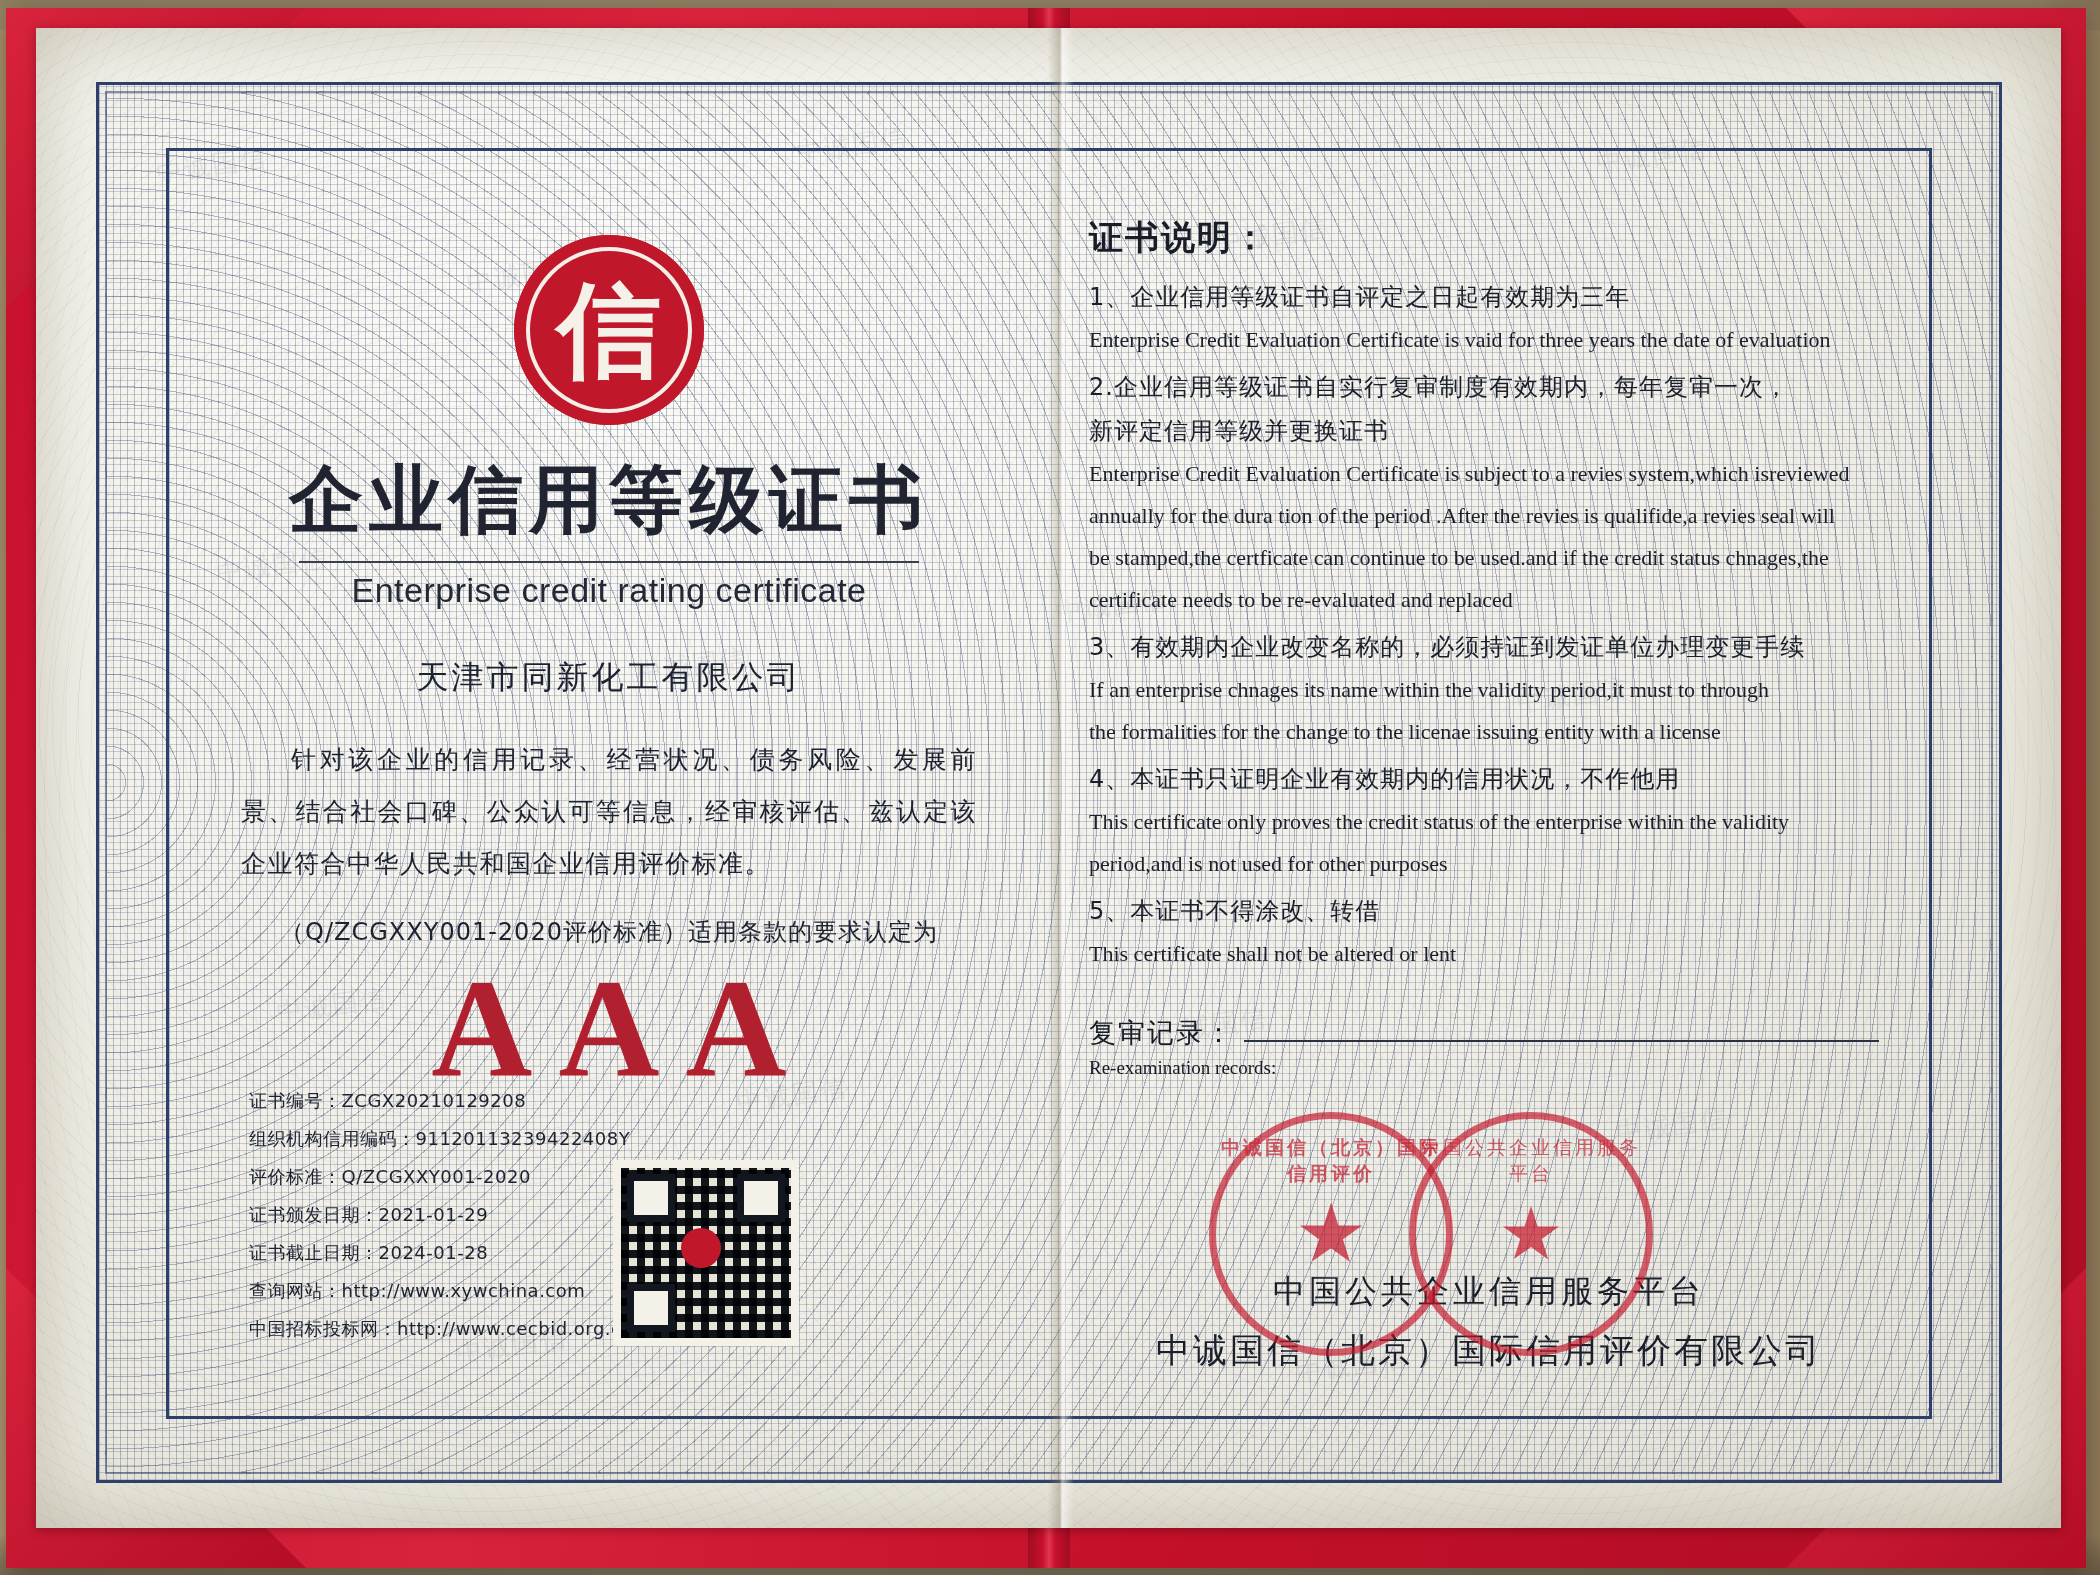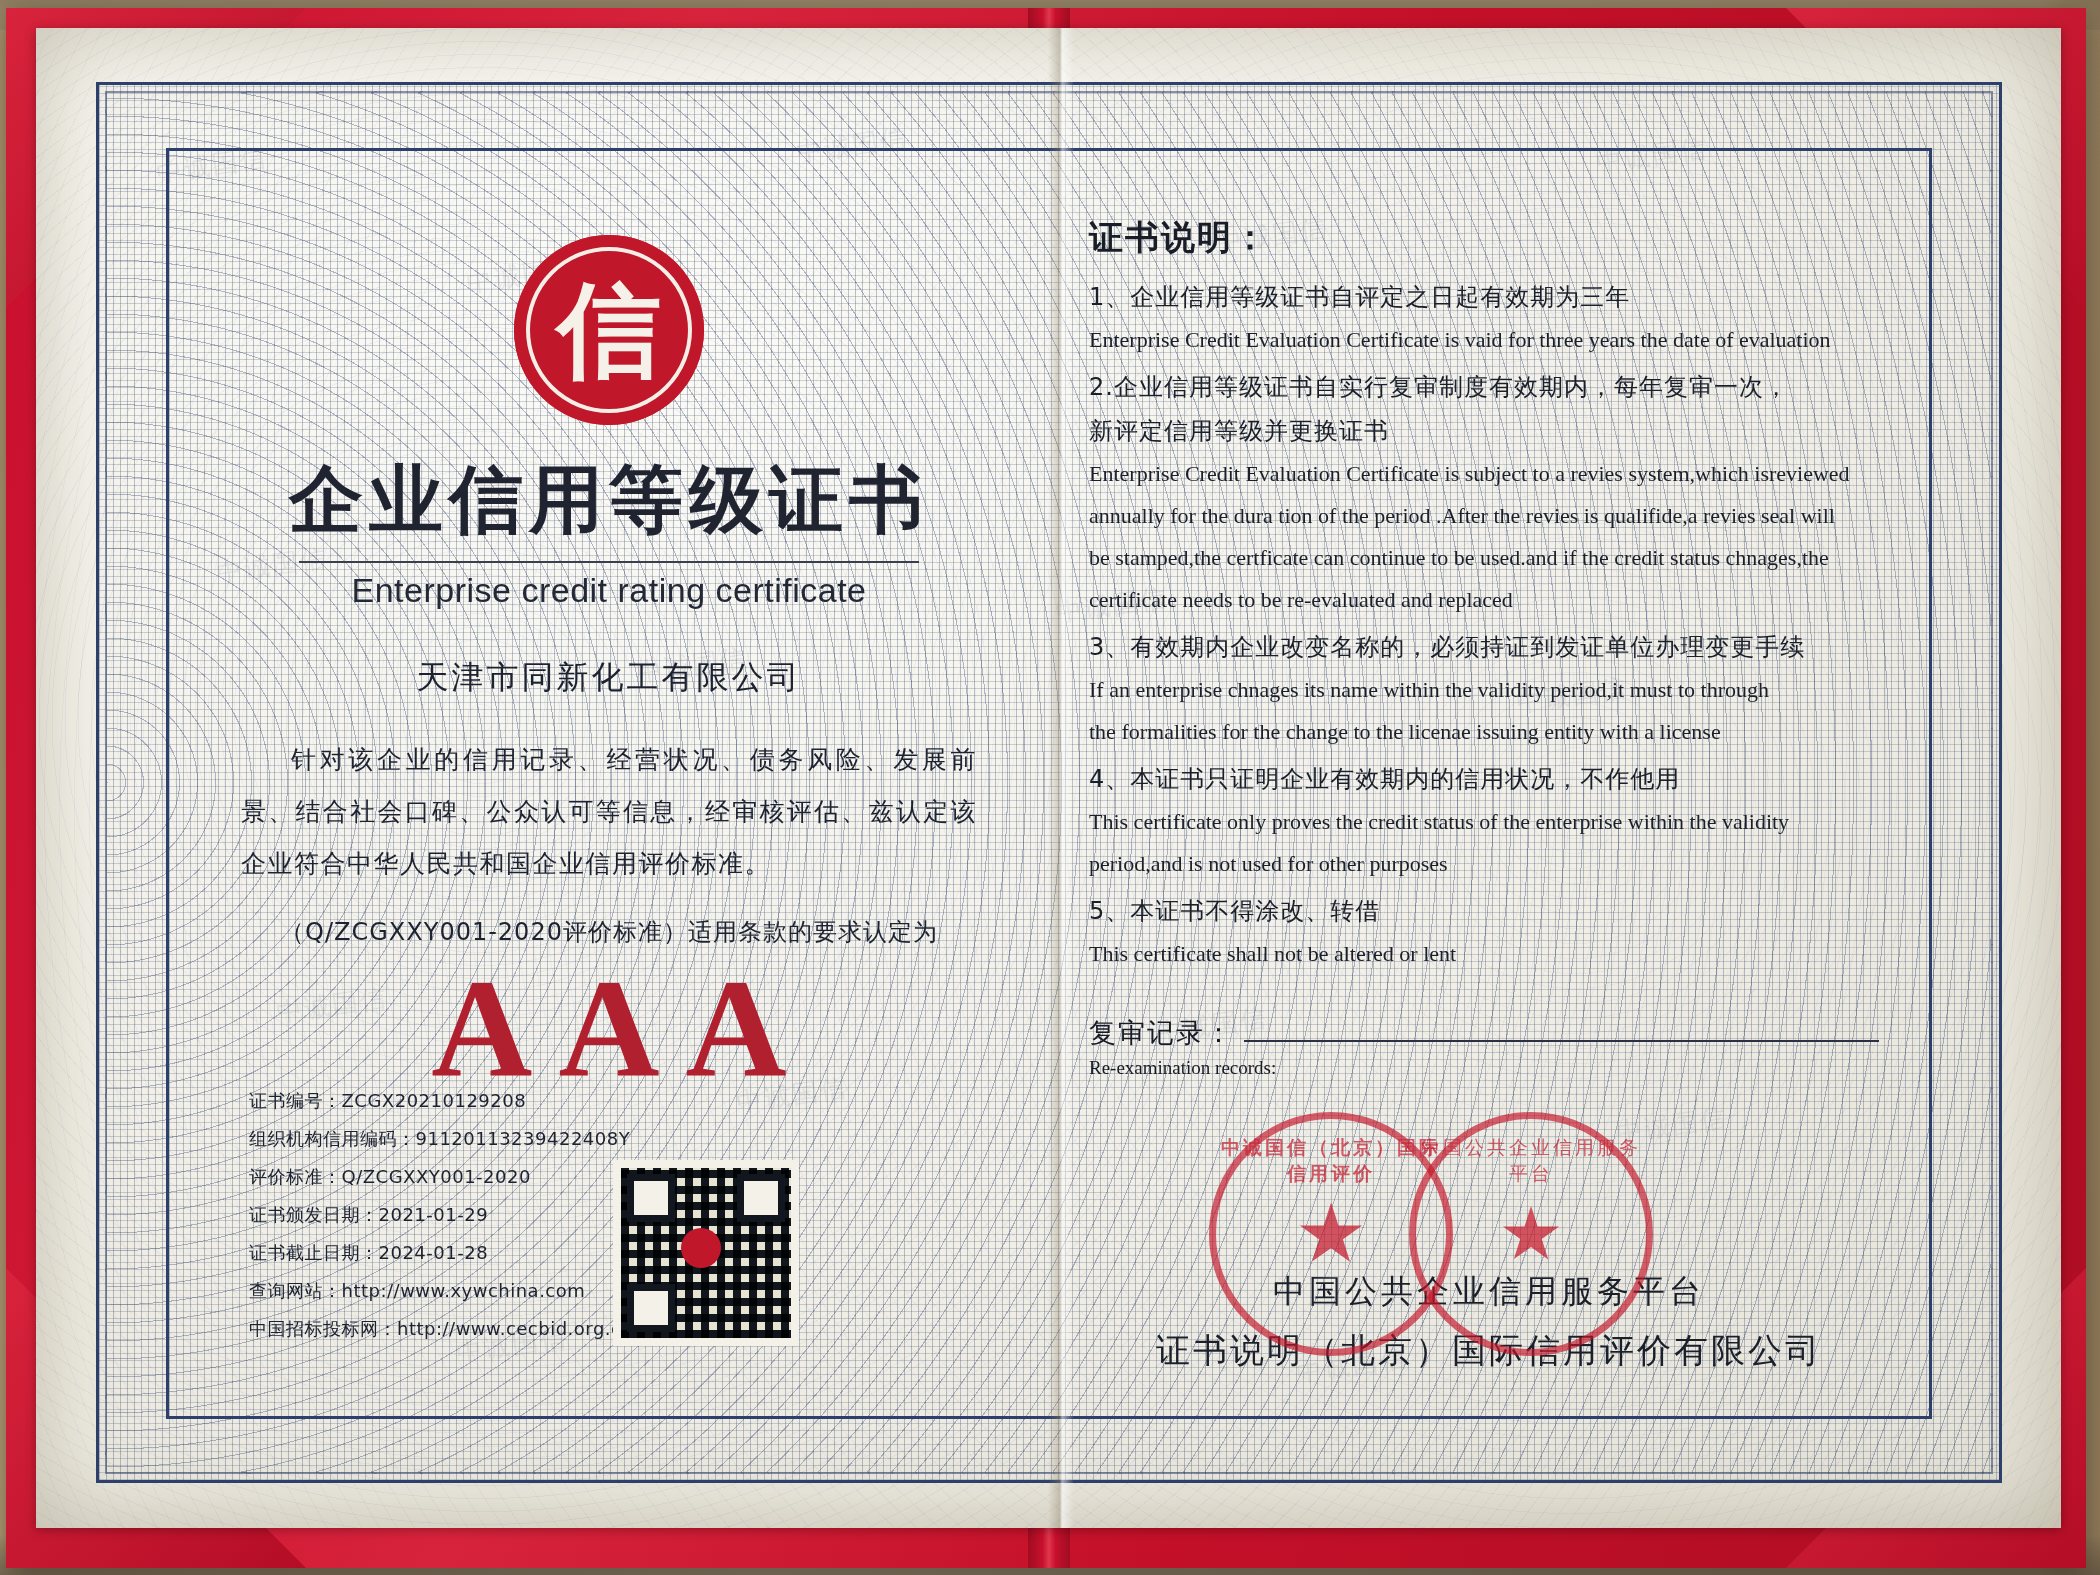--- a/index.html
+++ b/index.html
@@ -466,21 +466,21 @@
           </div>
 
           <div class="reexam">
             <div class="reexam-cn">复审记录：</div>
             <div class="reexam-rule"></div>
           </div>
           <div class="reexam-en">Re-examination records:</div>
 
           <div class="sign-area">
             <div class="issuer-line1">中国公共企业信用服务平台</div>
-            <div class="issuer-line2">证书说明（北京）国际信用评价有限公司</div>
+            <div class="issuer-line2">中诚国信（北京）国际信用评价有限公司</div>
           </div>
 
           <div class="stamp s1">
             <div class="arc-text">中诚国信（北京）国际信用评价</div>
             <div class="star">★</div>
           </div>
           <div class="stamp s2">
             <div class="arc-text">中国公共企业信用服务平台</div>
             <div class="star">★</div>
           </div>

